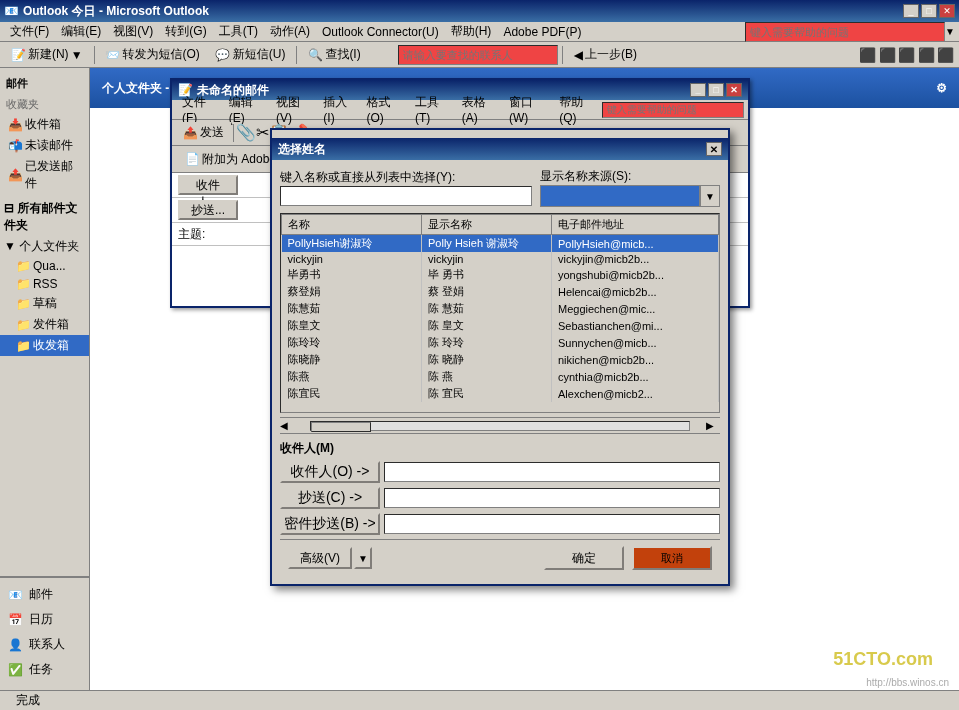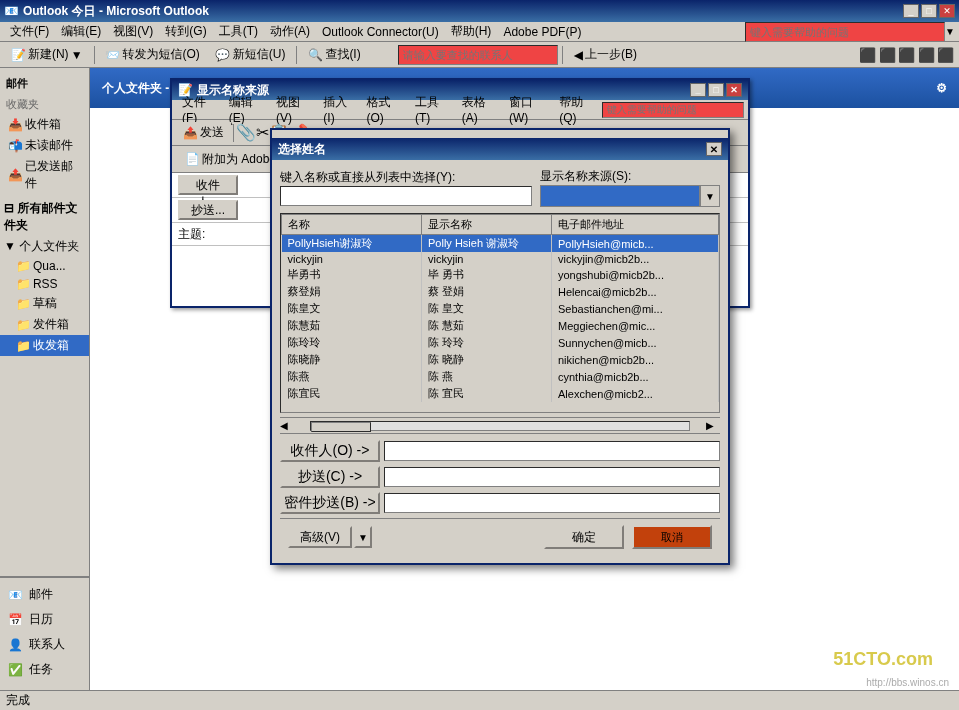--- a/index.html
+++ b/index.html
@@ -186,21 +186,21 @@
     }
     .cancel-btn {
       width: 80px; height: 24px; background: #c2410c;
       border: 2px outset #d4d0c8; font-size: 11px; cursor: pointer; font-family: Liberation Serif, serif;
     }
 
     
     .status-bar {
       position: fixed; bottom: 0; left: 0; right: 0; height: 20px;
       background: #d4d0c8; border-top: 1px solid #808080;
-      display: flex; align-items: center; padding: 0 6px; font-size: 11px;
+      display: flex; align-items: center; padding: 0 16px; font-size: 11px;
     }
 
     
     .compose-field {
       display: flex; align-items: center; padding: 2px 6px;
       border-bottom: 1px solid #c0c0c0; min-height: 22px;
     }
     .compose-field-label { width: 50px; font-size: 12px; }
     .compose-field-btn {
       height: 20px; padding: 0 8px; background: #d4d0c8;
@@ -353,21 +353,21 @@
   <div class="content">
     <div class="content-header">
       <span>个人文件夹 - Outlook 今日</span>
       <div style="margin-left:auto;font-size:12px;">⚙</div>
     </div>
 
     <div class="email-window" style="top:10px;left:80px;width:580px;">
       <div class="email-title-bar">
         <div style="display:flex;align-items:center;gap:4px;">
           <span>📝</span>
-          <span>显示名称来源</span>
+          <span>未命名的邮件</span>
         </div>
         <div style="display:flex;gap:2px;">
           <div class="win-btn">_</div>
           <div class="win-btn">□</div>
           <div class="win-btn" style="background:#c94040;color:white;">✕</div>
         </div>
       </div>
       <div class="email-menu">
         <span class="menu-item">文件(F)</span>
         <span class="menu-item">编辑(E)</span>
@@ -462,28 +462,28 @@
       <td>毕勇书</td>
       <td>毕 勇书</td>
       <td>yongshubi@micb2b...</td>
     </tr>
                 <tr>
       <td>蔡登娟</td>
       <td>蔡 登娟</td>
       <td>Helencai@micb2b...</td>
     </tr>
                 <tr>
+      <td>陈慧茹</td>
+      <td>陈 慧茹</td>
+      <td>Meggiechen@mic...</td>
+    </tr>
+                <tr>
       <td>陈皇文</td>
       <td>陈 皇文</td>
       <td>Sebastianchen@mi...</td>
-    </tr>
-                <tr>
-      <td>陈慧茹</td>
-      <td>陈 慧茹</td>
-      <td>Meggiechen@mic...</td>
     </tr>
                 <tr>
       <td>陈玲玲</td>
       <td>陈 玲玲</td>
       <td>Sunnychen@micb...</td>
     </tr>
                 <tr>
       <td>陈晓静</td>
       <td>陈 晓静</td>
       <td>nikichen@micb2b...</td>
@@ -504,20 +504,21 @@
 
         <div class="h-scroll">
           <div style="width:14px;font-size:10px;cursor:pointer;">◀</div>
           <div class="scroll-track">
             <div class="scroll-thumb"></div>
           </div>
           <div style="width:14px;font-size:10px;cursor:pointer;">▶</div>
         </div>
 
         <div class="recipients-section">
+          <div class="recipient-label">收件人(M)</div>
           <div class="recipient-row">
             <button class="recipient-btn">收件人(O) -&gt;</button>
             <input class="recipient-input" style="">
           </div>
           <div class="recipient-row">
             <button class="recipient-btn">抄送(C) -&gt;</button>
             <input class="recipient-input" style="">
           </div>
           <div class="recipient-row">
             <button class="recipient-btn">密件抄送(B) -&gt;</button>

